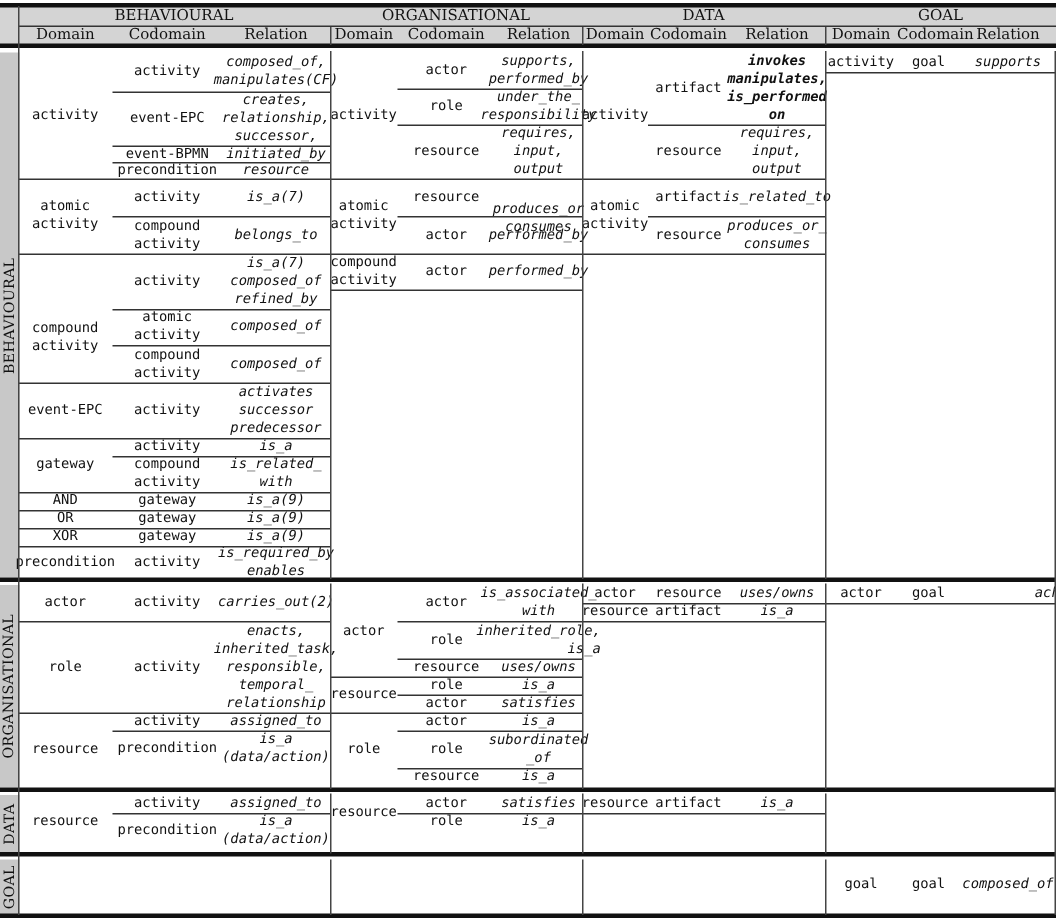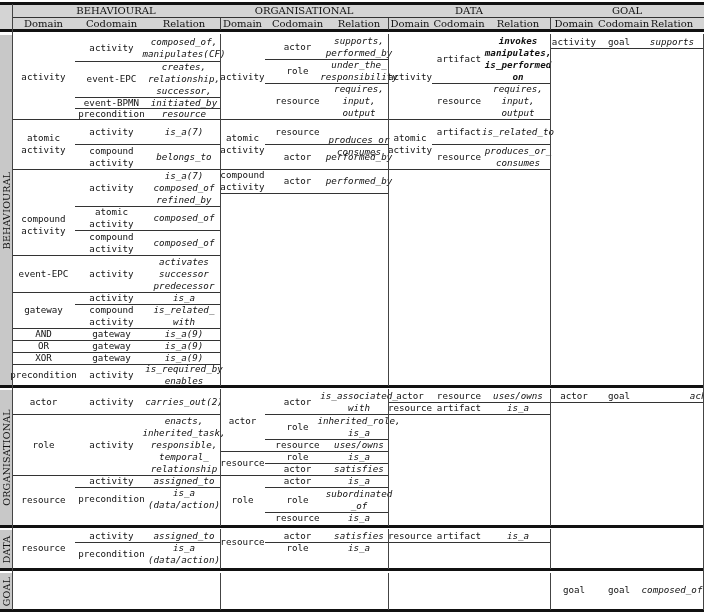--- a/index.html
+++ b/index.html
@@ -172,21 +172,21 @@
       <div class="cell" style="left: 75px; top: 475px; width: 73px; height: 12px;">activity</div>
       <div class="cell rel" style="left: 148px; top: 475px; width: 72px; height: 12px;">assigned_to</div>
       <div class="cell" style="left: 75px; top: 487px; width: 73px; height: 24px;">precondition</div>
       <div class="cell rel" style="left: 148px; top: 487px; width: 72px; height: 24px;">is_a
 (data/action)</div>
       <div class="cell" style="left: 220px; top: 390px; width: 45px; height: 61px;">actor</div>
       <div class="cell" style="left: 265px; top: 390px; width: 65px; height: 24px;">actor</div>
       <div class="cell rel" style="left: 330px; top: 390px; width: 58px; height: 24px;">is_associated_
 with</div>
       <div class="cell" style="left: 265px; top: 414px; width: 65px; height: 25px;">role</div>
-      <div class="cell rel" style="left: 330px; top: 414px; width: 58px; height: 25px;">inherited_role,
+      <div class="cell rel" style="left: 330px; top: 414px; width: 58px; height: 25px; text-align: right;">inherited_role,
 is_a</div>
       <div class="cell" style="left: 265px; top: 439px; width: 65px; height: 12px;">resource</div>
       <div class="cell rel" style="left: 330px; top: 439px; width: 58px; height: 12px;">uses/owns</div>
       <div class="cell" style="left: 220px; top: 451px; width: 45px; height: 24px;">resource</div>
       <div class="cell" style="left: 265px; top: 451px; width: 65px; height: 12px;">role</div>
       <div class="cell rel" style="left: 330px; top: 451px; width: 58px; height: 12px;">is_a</div>
       <div class="cell" style="left: 265px; top: 463px; width: 65px; height: 12px;">actor</div>
       <div class="cell rel" style="left: 330px; top: 463px; width: 58px; height: 12px;">satisfies</div>
       <div class="cell" style="left: 220px; top: 475px; width: 45px; height: 50px;">role</div>
       <div class="cell" style="left: 265px; top: 475px; width: 65px; height: 12px;">actor</div>

